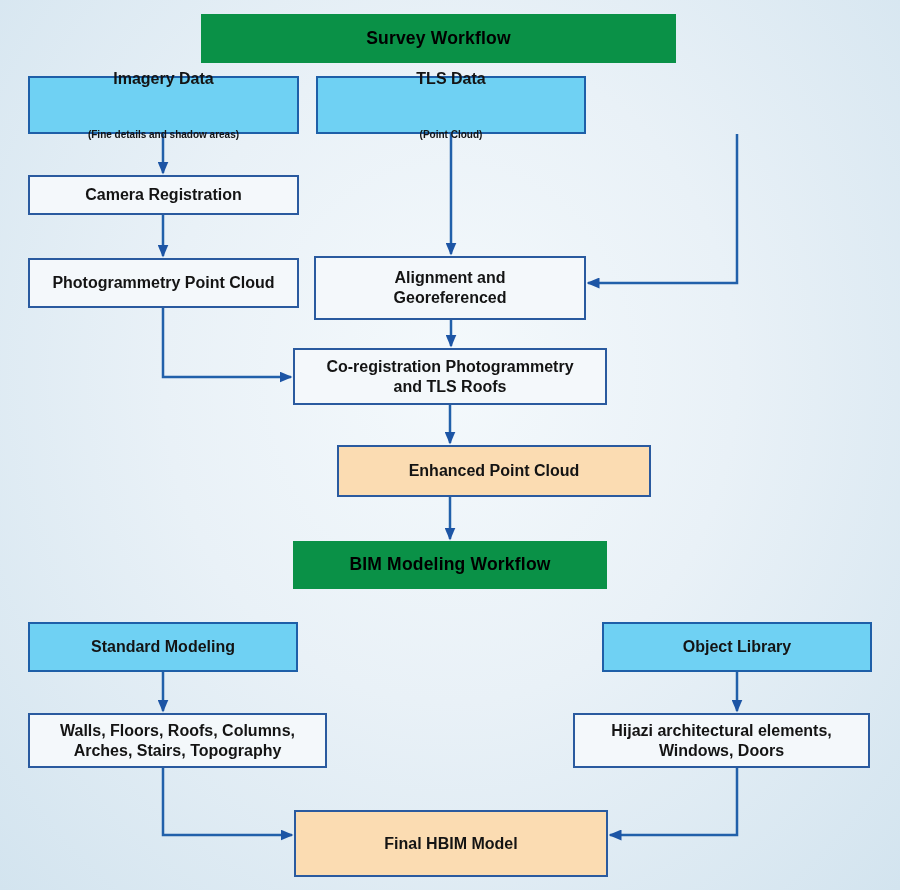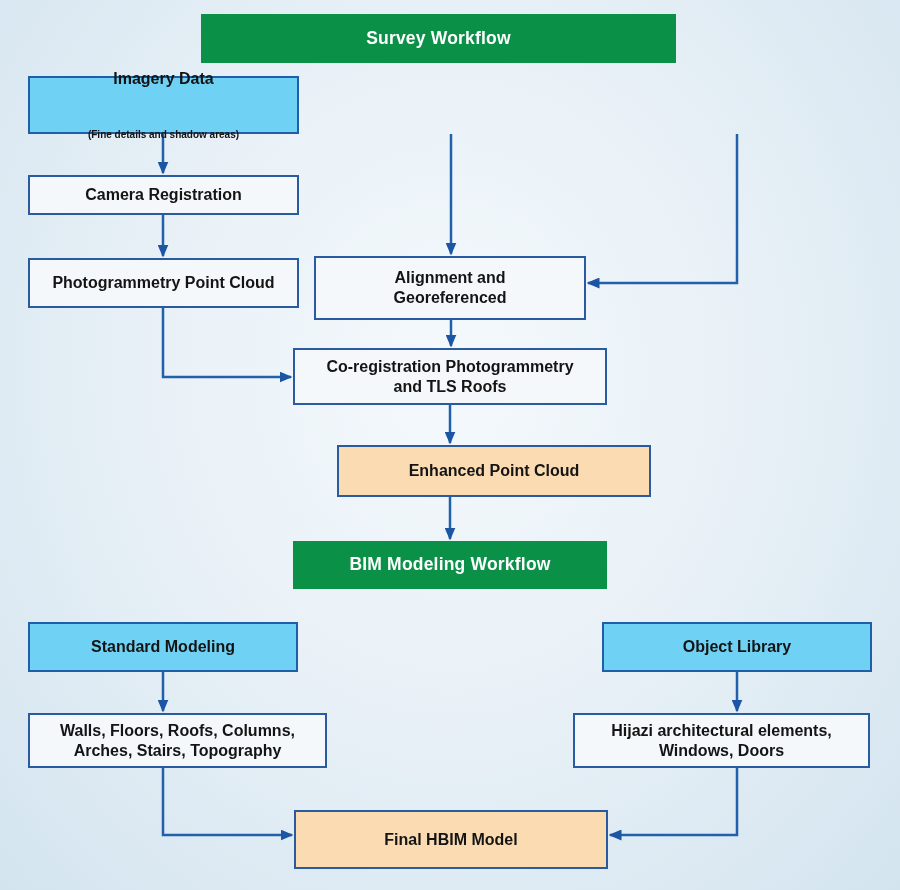--- a/index.html
+++ b/index.html
@@ -24,21 +24,21 @@
     font-weight:bold;
     color:#141414;
     line-height:1.25;
   }
   .node .l1{font-size:16px;}
   .node .l2{font-size:10px;}
   .node .single{font-size:16px;}
   .green{
     background:#0a9147;
     border:none;
-    color:#ffffff;
+    color:#000000;
   }
   .green .single{font-size:17.5px; letter-spacing:0.2px;}
   .blue{
     background:#6fd1f3;
     border:2px solid #1e5fa8;
     gap:40px;
   }
   .whitebox{
     background:#f4f8fb;
     border:2px solid #2a5a9f;
@@ -68,21 +68,21 @@
   #n-camreg      {left:28px;  top:175px; width:271px; height:40px;}
   #n-photo       {left:28px;  top:258px; width:271px; height:50px;}
   #n-align       {left:314px; top:256px; width:272px; height:64px;}
   #n-coreg       {left:293px; top:348px; width:314px; height:57px;}
   #n-enhanced    {left:293px; top:445px; width:314px; height:52px;margin-left:44px;}
   #n-bim         {left:293px; top:541px; width:314px; height:48px;}
   #n-standard    {left:28px;  top:622px; width:270px; height:50px;}
   #n-objlib      {left:602px; top:622px; width:270px; height:50px;}
   #n-walls       {left:28px;  top:713px; width:299px; height:55px;}
   #n-hijazi      {left:573px; top:713px; width:297px; height:55px;}
-  #n-final       {left:294px; top:810px; width:314px; height:59px;}
+  #n-final       {left:294px; top:810px; width:314px; height:67px;}
 </style>
 </head>
 <body>
 
 <div class="canvas">
 
   <svg class="arrows" viewBox="0 0 900 890">
     <defs>
       <marker id="ah" markerUnits="userSpaceOnUse" markerWidth="13" markerHeight="11" refX="11.5" refY="5.5" orient="auto">
         <path d="M0,0 L13,5.5 L0,11 Z" fill="#1d55a5"></path>
@@ -104,20 +104,24 @@
 
   <div id="n-survey" class="node green">
     <span class="single">Survey Workflow</span>
   </div>
 
   <div id="n-imagery" class="node blue">
     <span class="l1">Imagery Data</span>
     <span class="l2">(Fine details and shadow areas)</span>
   </div>
 
+  <div id="n-tls" class="node blue">
+    <span class="l1">TLS Data</span>
+    <span class="l2">(Point Cloud)</span>
+  </div>
 
 
   <div id="n-camreg" class="node whitebox">
     <span class="single">Camera Registration</span>
   </div>
 
   <div id="n-photo" class="node whitebox">
     <span class="single">Photogrammetry Point Cloud</span>
   </div>
 

